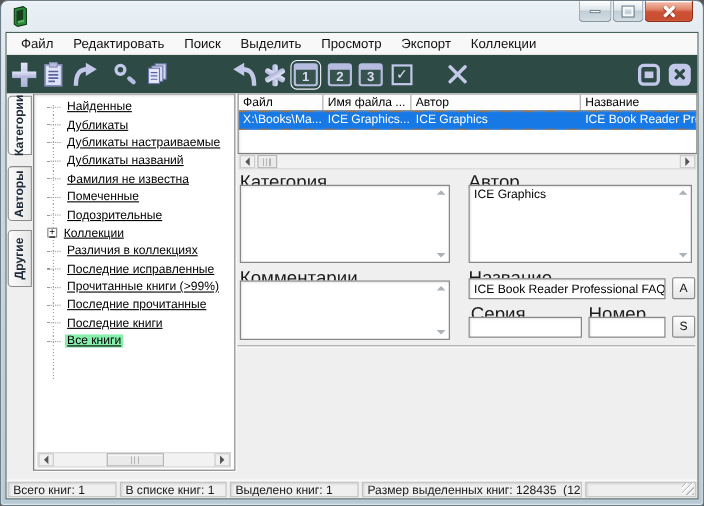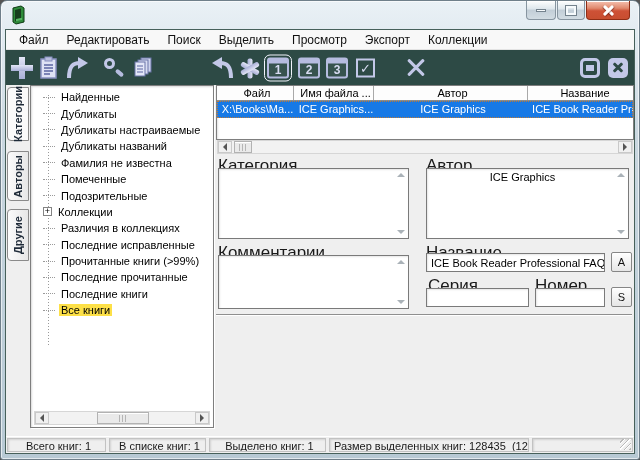--- a/index.html
+++ b/index.html
@@ -1,17 +1,17 @@
 <!DOCTYPE html>
 <html><head>
 <meta charset="utf-8">
 <style>
   html,body{margin:0;padding:0;background:#555;}
   *{box-sizing:border-box;font-family:"Liberation Sans","DejaVu Sans",sans-serif;}
-  #stage{position:relative;width:640px;height:460px;overflow:hidden;text-align:center;}
+  #stage{position:relative;width:640px;height:460px;overflow:hidden;}
 
   
   .win{position:absolute;inset:0;border-radius:7px 7px 3px 3px;
        background:linear-gradient(#eaf1f6,#c9d7e0 30%,#b7c9d4);
        border:1px solid #6f7f8a;box-shadow:inset 0 0 0 1px rgba(255,255,255,.6);}
   .titlebar{position:absolute;top:0;left:0;right:0;height:28px;}
   .app-icon{position:absolute;left:10px;top:4px;width:15px;height:20px;}
   .cap-group{position:absolute;top:0;right:9px;display:flex;}
   .cap-btn{height:19px;border:1px solid #8795a0;border-top:none;border-radius:0 0 4px 4px;
            background:linear-gradient(#fdfefe,#dde6ec 45%,#c2ced7 50%,#d2dce3);
@@ -80,25 +80,25 @@
   
   .vtab{position:absolute;left:1px;width:22px;background:linear-gradient(90deg,#fbfbfb,#e7e7e7);
         border:1px solid #8a8a8a;border-radius:4px 0 0 4px;display:flex;align-items:center;justify-content:center;}
   .vtab span{writing-mode:vertical-rl;transform:rotate(180deg);font-size:11px;font-weight:bold;color:#1e2a38;}
   .vtab.active{background:#fafafa;}
 
   
   .tree-panel{position:absolute;left:24px;top:0;width:184px;height:343px;background:#fff;
               border:1px solid #7e7e7e;box-shadow:1px 1px 0 #fff, inset 1px 1px 2px rgba(0,0,0,.15);overflow:hidden;}
   .tree{position:absolute;left:12px;top:3px;right:1px;margin:0;padding:0;list-style:none;}
-  .tree li{display:flex;align-items:center;height:16.4px;font-size:11px;color:#000;white-space:nowrap;}
+  .tree li{display:flex;align-items:center;height:16.4px;font-size:11px;color:#000;white-space:nowrap;text-decoration:underline;}
   .tree li::before{content:"";width:12px;border-top:1px dotted #9a9a9a;margin-right:4px;flex:none;}
   .tree li.has-expander::before{width:0;margin-right:0;}
   .tree li .lbl{padding:0 2px;}
-  .tree li.selected .lbl{background:#fde047;}
+  .tree li.selected .lbl{background:#86efac;}
   .tree-vline{position:absolute;left:17px;top:9px;width:1px;height:250px;
               background:repeating-linear-gradient(#9a9a9a 0 1px,transparent 1px 3px);}
   .expander{width:9px;height:9px;border:1px solid #848484;background:#fff;margin-right:4px;flex:none;
             display:flex;align-items:center;justify-content:center;font-size:9px;line-height:7px;color:#000;}
   
   .hscroll{position:absolute;height:14px;background:#f2f2f2;border:1px solid #d6d6d6;}
   .hs-tree{left:3px;right:3px;bottom:2px;}
   .hs-arrow{position:absolute;top:0;width:14px;height:12px;background:#f0f0f0;border:1px solid #c9c9c9;
             display:flex;align-items:center;justify-content:center;}
   .hs-arrow.left{left:0;} .hs-arrow.right{right:0;}

